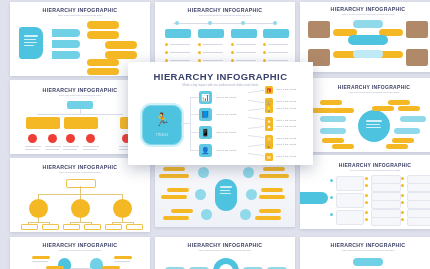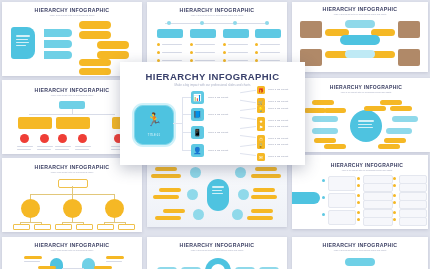--- a/index.html
+++ b/index.html
@@ -2,21 +2,21 @@
 <html><head>
 <meta charset="utf-8">
 <style>
   html,body{margin:0;padding:0;}
   body{
     width:430px;height:269px;overflow:hidden;
     background:#dfe2ec;
     font-family:"Liberation Sans",sans-serif;
     position:relative;
   }
-  .grid{position:absolute;inset:0;}
+  .grid{position:absolute;inset:0;margin-left:8px;}
 
   
   .slide{
     position:absolute;background:#ffffff;
     box-shadow:0 1px 3px rgba(70,80,110,.18);
     overflow:hidden;
   }
   .slide .inner{position:absolute;inset:0;}
   .ttl{
     position:absolute;left:0;right:0;text-align:center;

